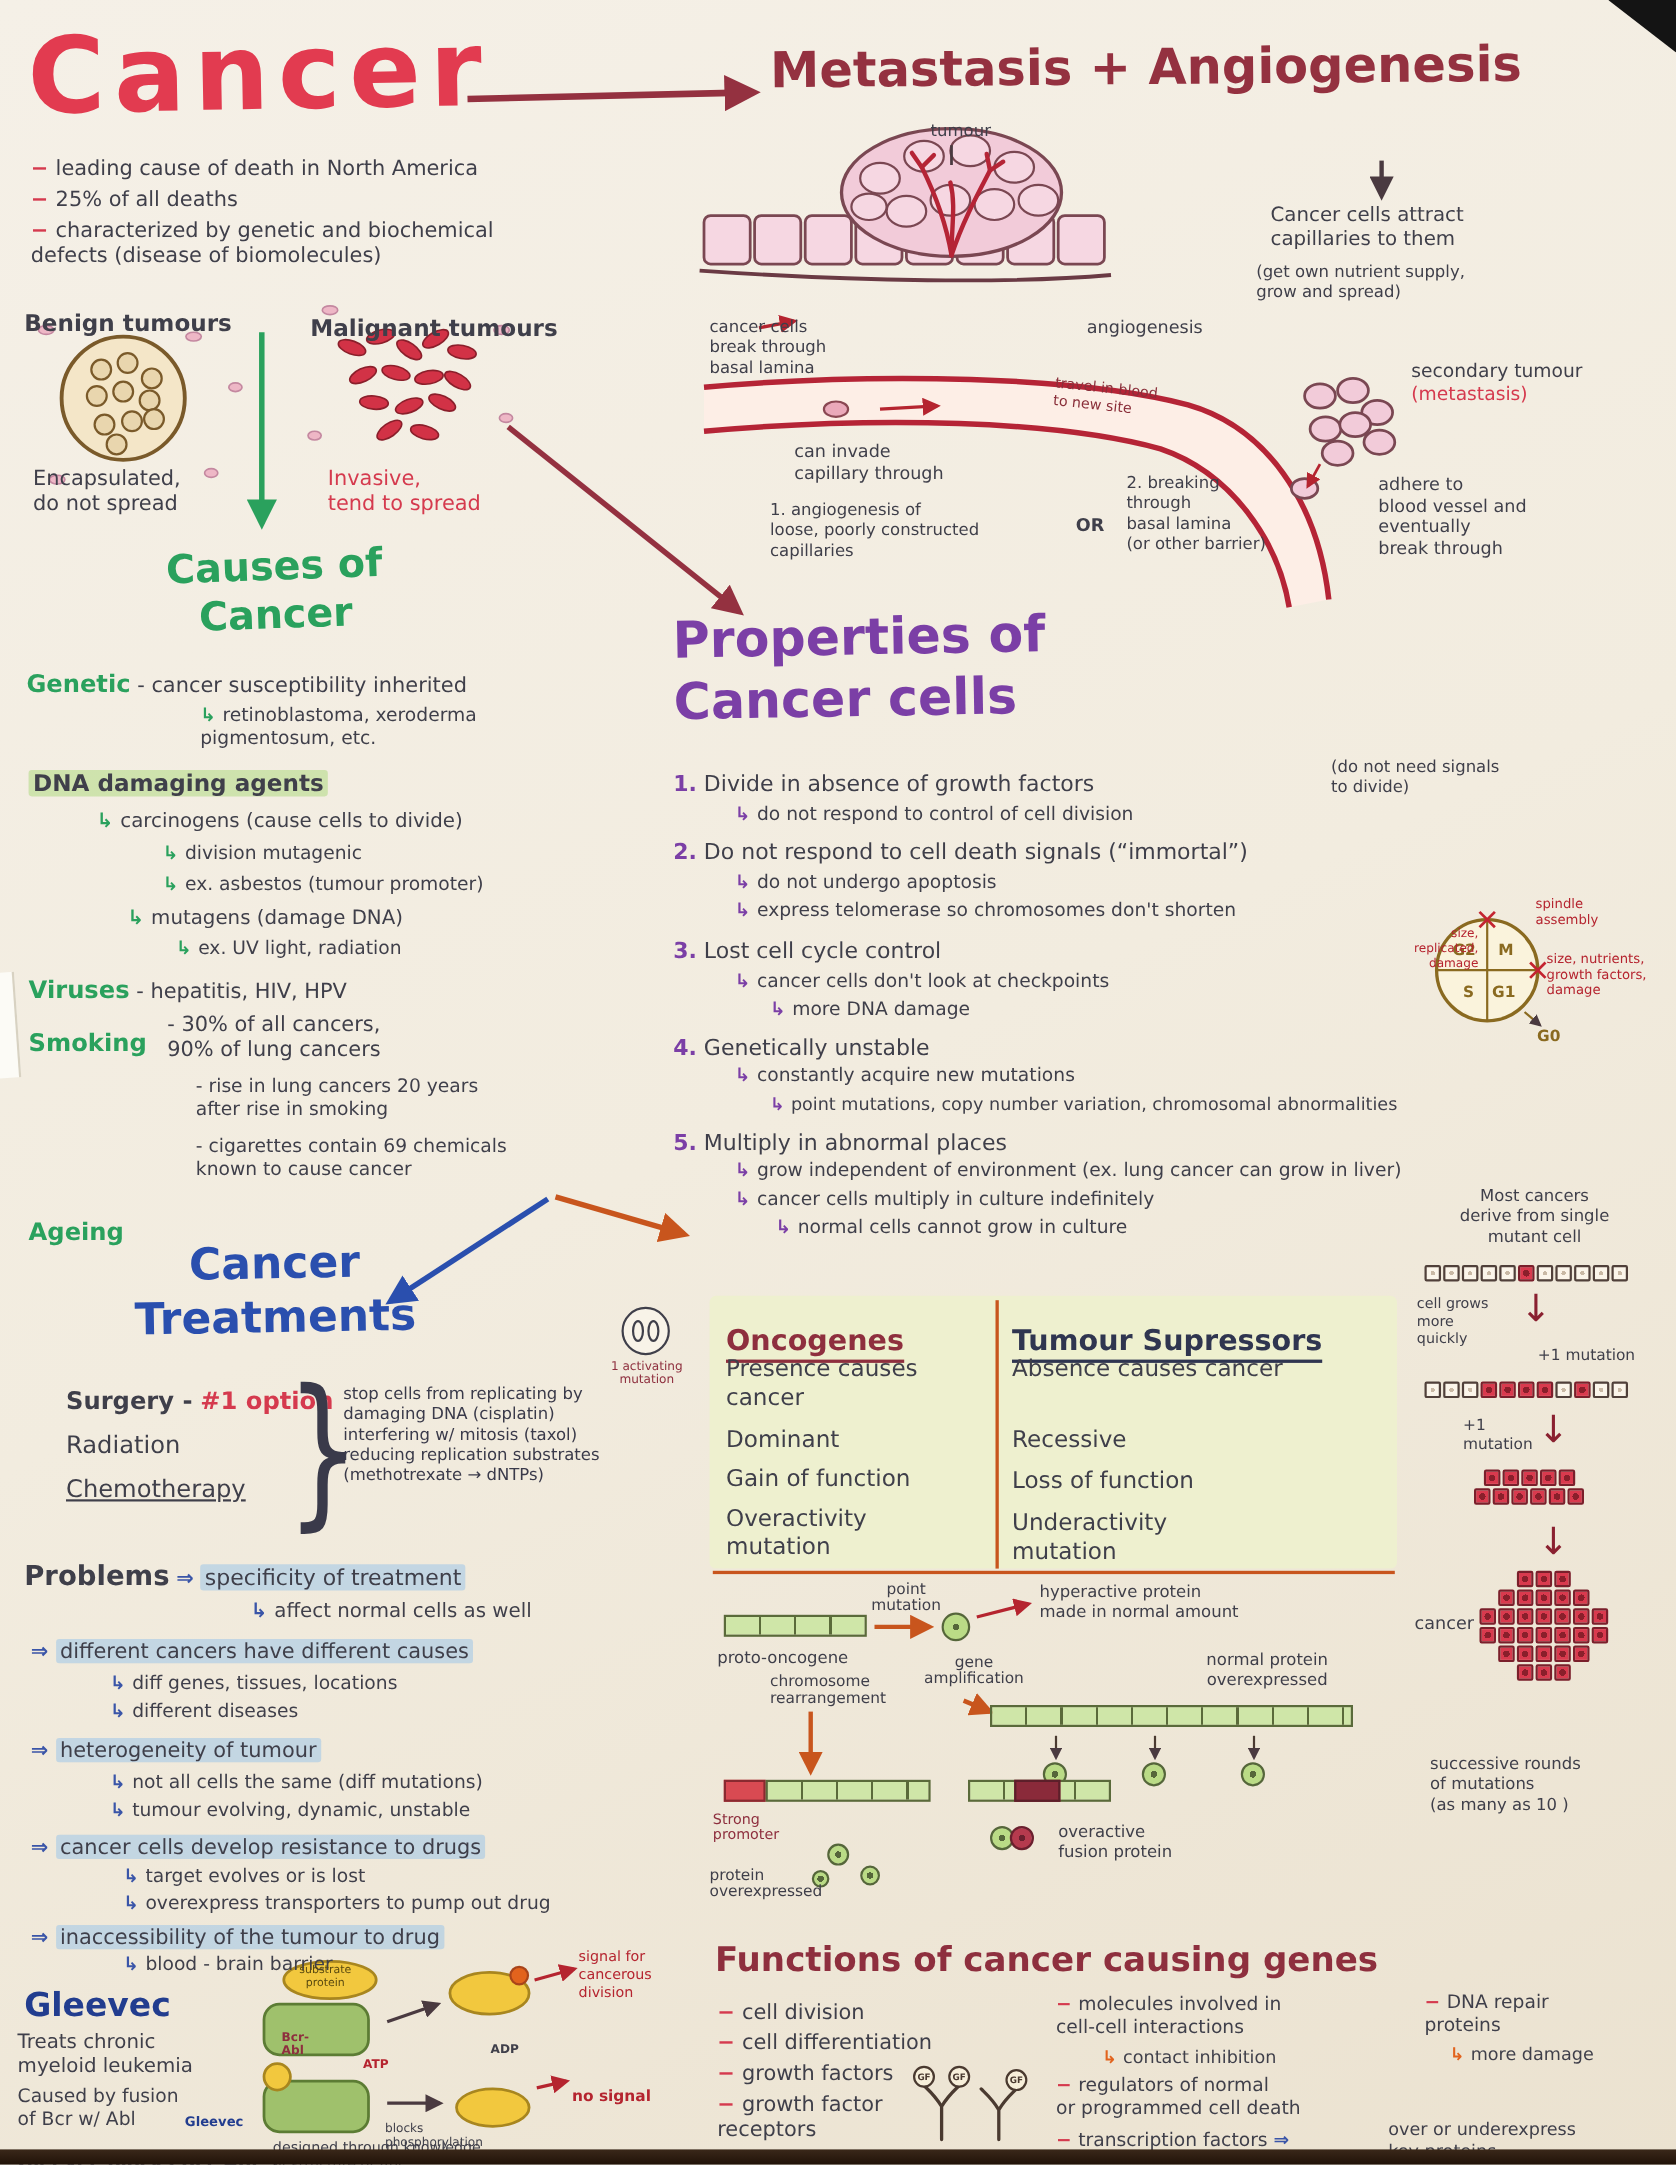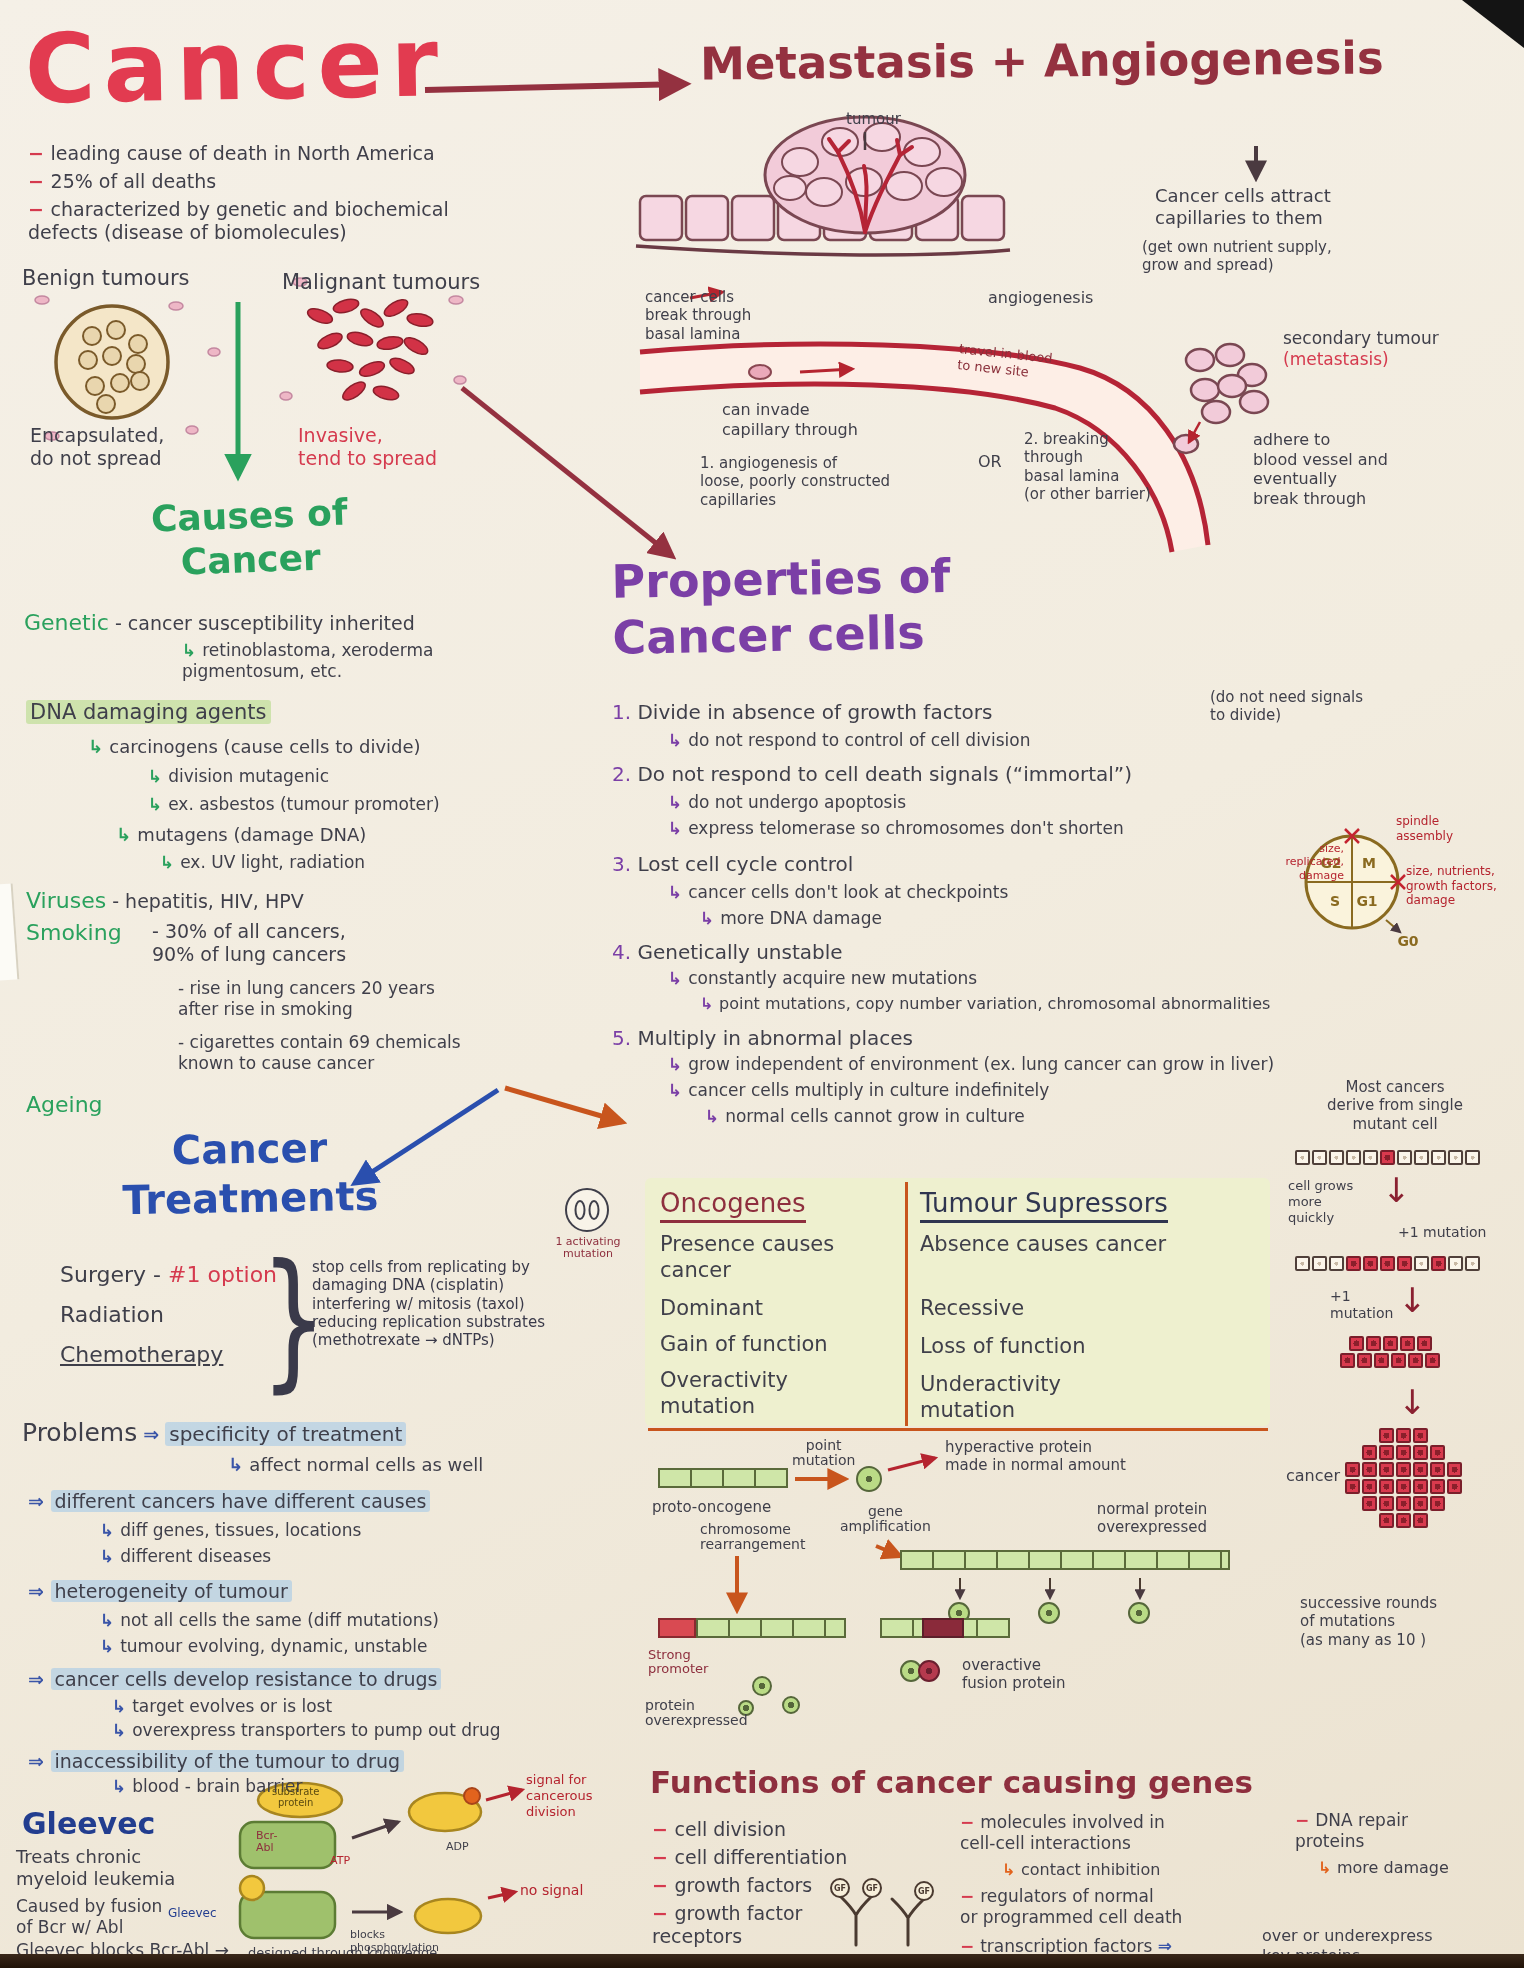--- a/index.html
+++ b/index.html
@@ -1,21 +1,21 @@
 <!DOCTYPE html>
 <html><head>
 <meta charset="utf-8">
 <style>
   html,body{margin:0;padding:0;background:#777;}
   .poster{position:relative;width:1524px;height:1968px;margin:0 auto;overflow:hidden;
     background:linear-gradient(155deg,#f5f0e7 0%,#f2ecdf 50%,#ebe2d0 100%);
     font-family:"DejaVu Sans",sans-serif;color:#3f3f4a;}
   .art{position:absolute;left:0;top:0;}
   .t{position:absolute;white-space:pre-line;line-height:1.22;color:#3f3f4a;font-size:19px;}
-  .b{font-weight:normal;}
+  .b{font-weight:bold;margin-top:16px;}
   .red{color:#d53a4e;} .brightred{color:#b5242f;}
   .green{color:#2aa15d;} .purple{color:#7b3fa6;}
   .navy{color:#223d8f;} .orange{color:#e2631d;} .maroon{color:#8e2f3e;}
   .h-cancer{font-size:96px;font-weight:bold;color:#e23b50;letter-spacing:8px;transform:rotate(-1deg);}
   .h-meta{font-size:45px;font-weight:bold;color:#943140;transform:rotate(-0.5deg);}
   .h-causes{font-size:36px;font-weight:bold;color:#2aa15d;text-align:center;transform:rotate(-2deg);}
   .h-props{font-size:46px;font-weight:bold;color:#7b3fa6;transform:rotate(-1deg);}
   .h-treat{font-size:40px;font-weight:bold;color:#2a4fae;text-align:center;transform:rotate(-1deg);}
   .h-genes{font-size:40px;font-weight:bold;color:#e2631d;}
   .h-funcs{font-size:31px;font-weight:bold;color:#8e2f3e;}

